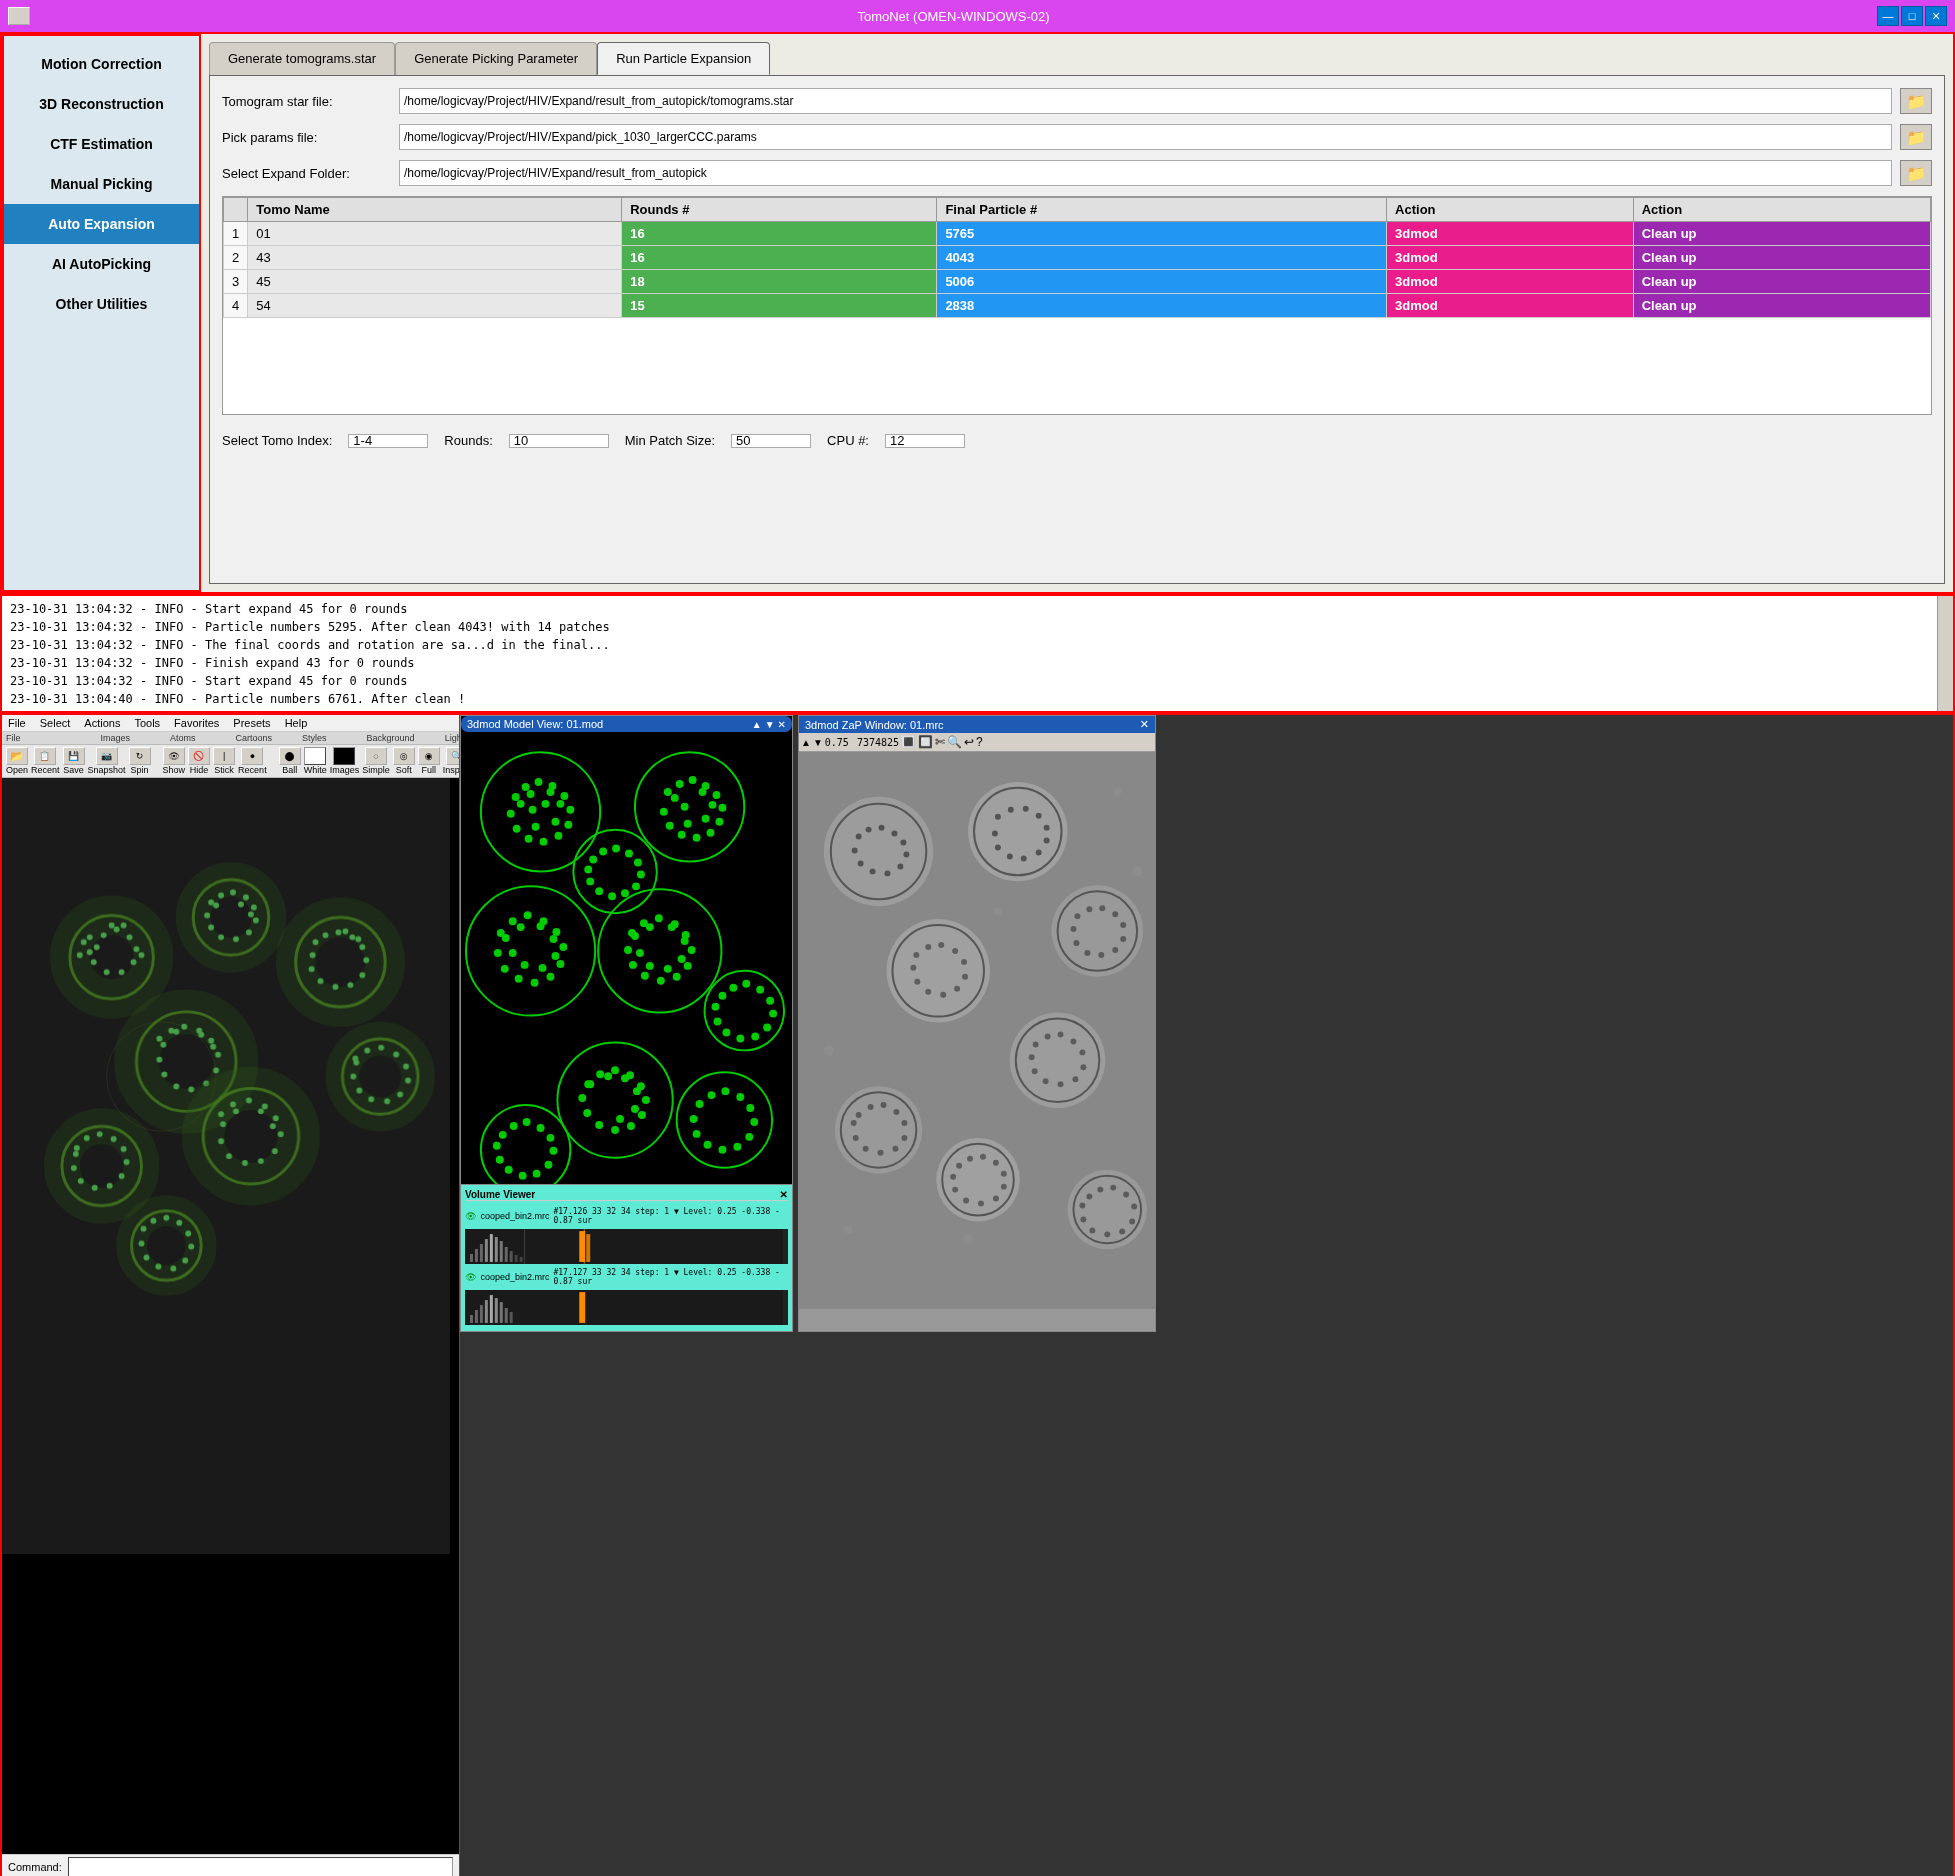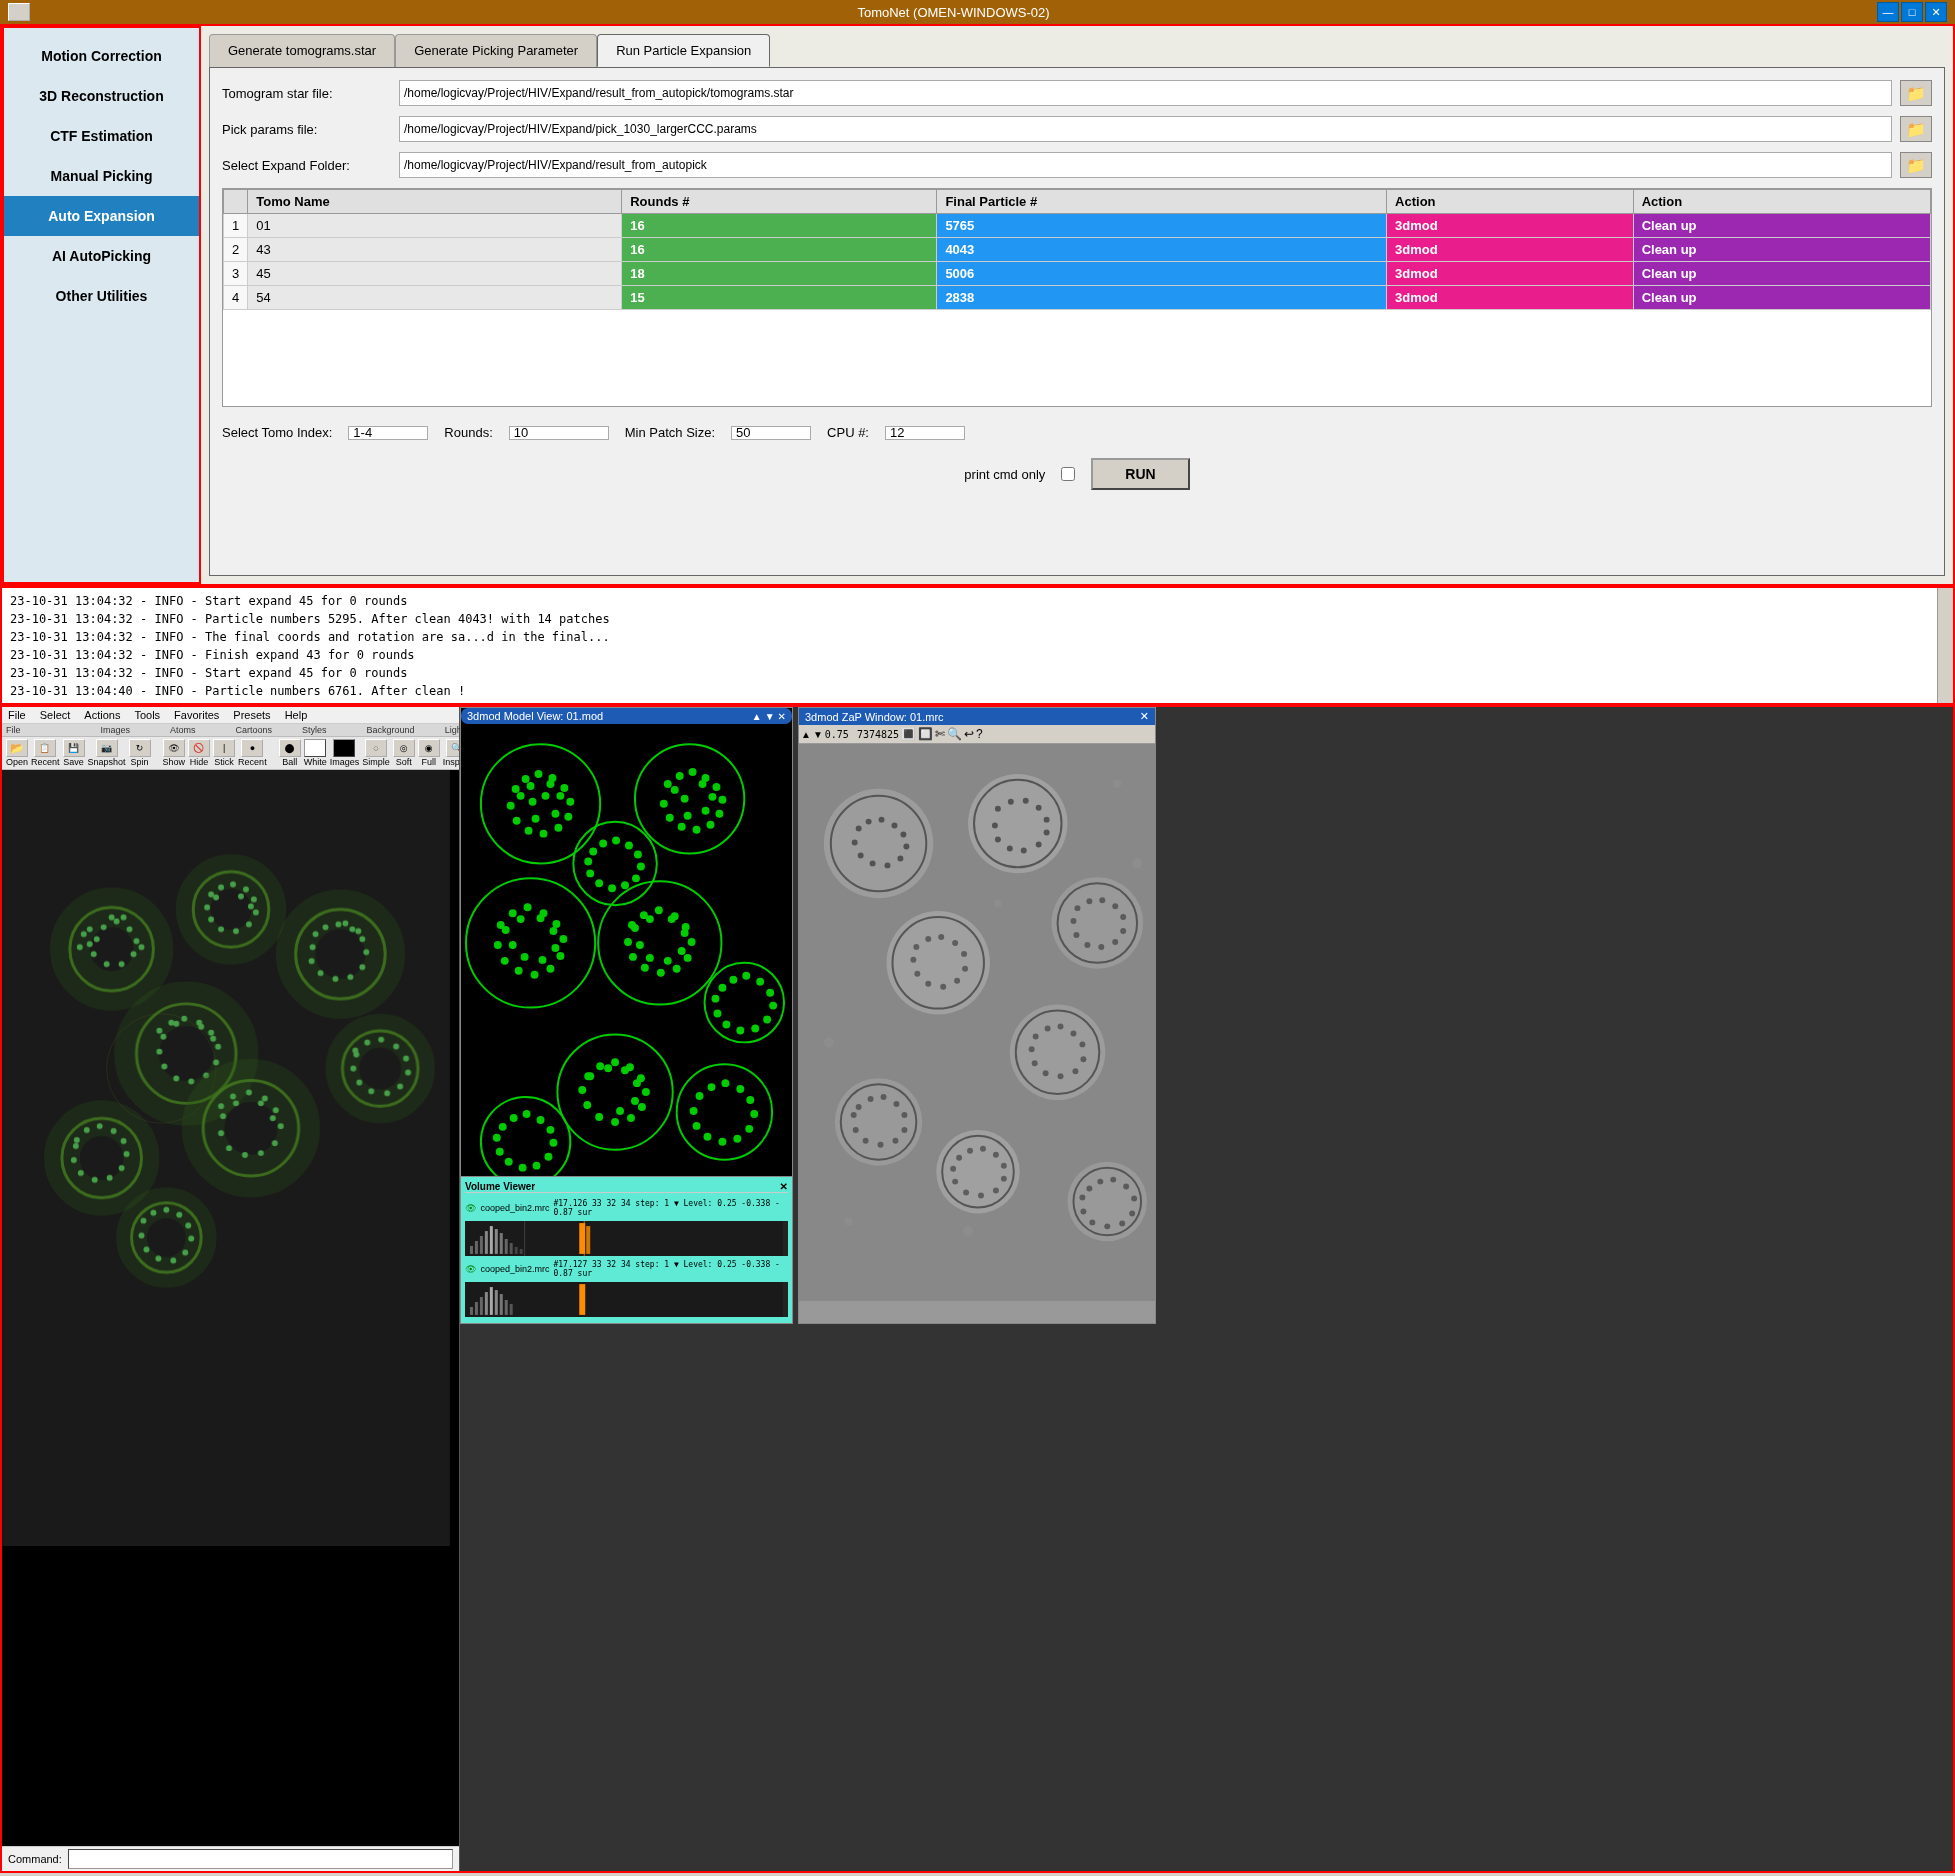--- a/index.html
+++ b/index.html
@@ -1,22 +1,22 @@
 <!DOCTYPE html>
 <html><head>
   <meta charset="utf-8">
   <style>
     * { box-sizing: border-box; margin: 0; padding: 0; }
     body { font-family: Arial, sans-serif; font-size: 13px; background: #d4d0c8; width: 1955px; height: 1877px; overflow: hidden; }
 
     
     .title-bar {
-      background: #a16207;
+      background: #d946ef;
       color: white;
-      height: 24px;
+      height: 32px;
       display: flex;
       align-items: center;
       justify-content: space-between;
       padding: 0 8px;
     }
     .title-bar-title { font-size: 13px; }
     .title-bar-controls { display: flex; gap: 2px; }
     .title-bar-btn {
       width: 22px; height: 20px;
       background: #0078d7;
@@ -468,25 +468,20 @@
           <span class="ctrl-label">Select Tomo Index:</span>
           <input class="ctrl-input ctrl-input-sm" type="text" id="tomo-index-input" value="1-4" style="">
           <span class="ctrl-label">Rounds:</span>
           <input class="ctrl-input ctrl-input-md" type="text" id="rounds-input" value="10" style="">
           <span class="ctrl-label">Min Patch Size:</span>
           <input class="ctrl-input ctrl-input-sm" type="text" id="min-patch-input" value="50" style="">
           <span class="ctrl-label">CPU #:</span>
           <input class="ctrl-input ctrl-input-sm" type="text" id="cpu-input" value="12" style="">
         </div>
 
-        <div class="run-row">
-          <span class="print-cmd-label">print cmd only</span>
-          <input type="checkbox" class="checkbox" style="">
-          <button class="run-btn">RUN</button>
-        </div>
 
       </div>
     </div>
   </div>
 
   <div class="log-section">
     <div class="log-text" id="log-text">
         <div>23-10-31 13:04:32 - INFO - Start expand 45 for 0 rounds</div>
         <div>23-10-31 13:04:32 - INFO - Particle numbers 5295. After clean 4043! with 14 patches</div>
         <div>23-10-31 13:04:32 - INFO - The final coords and rotation are sa...d in the final...</div>

